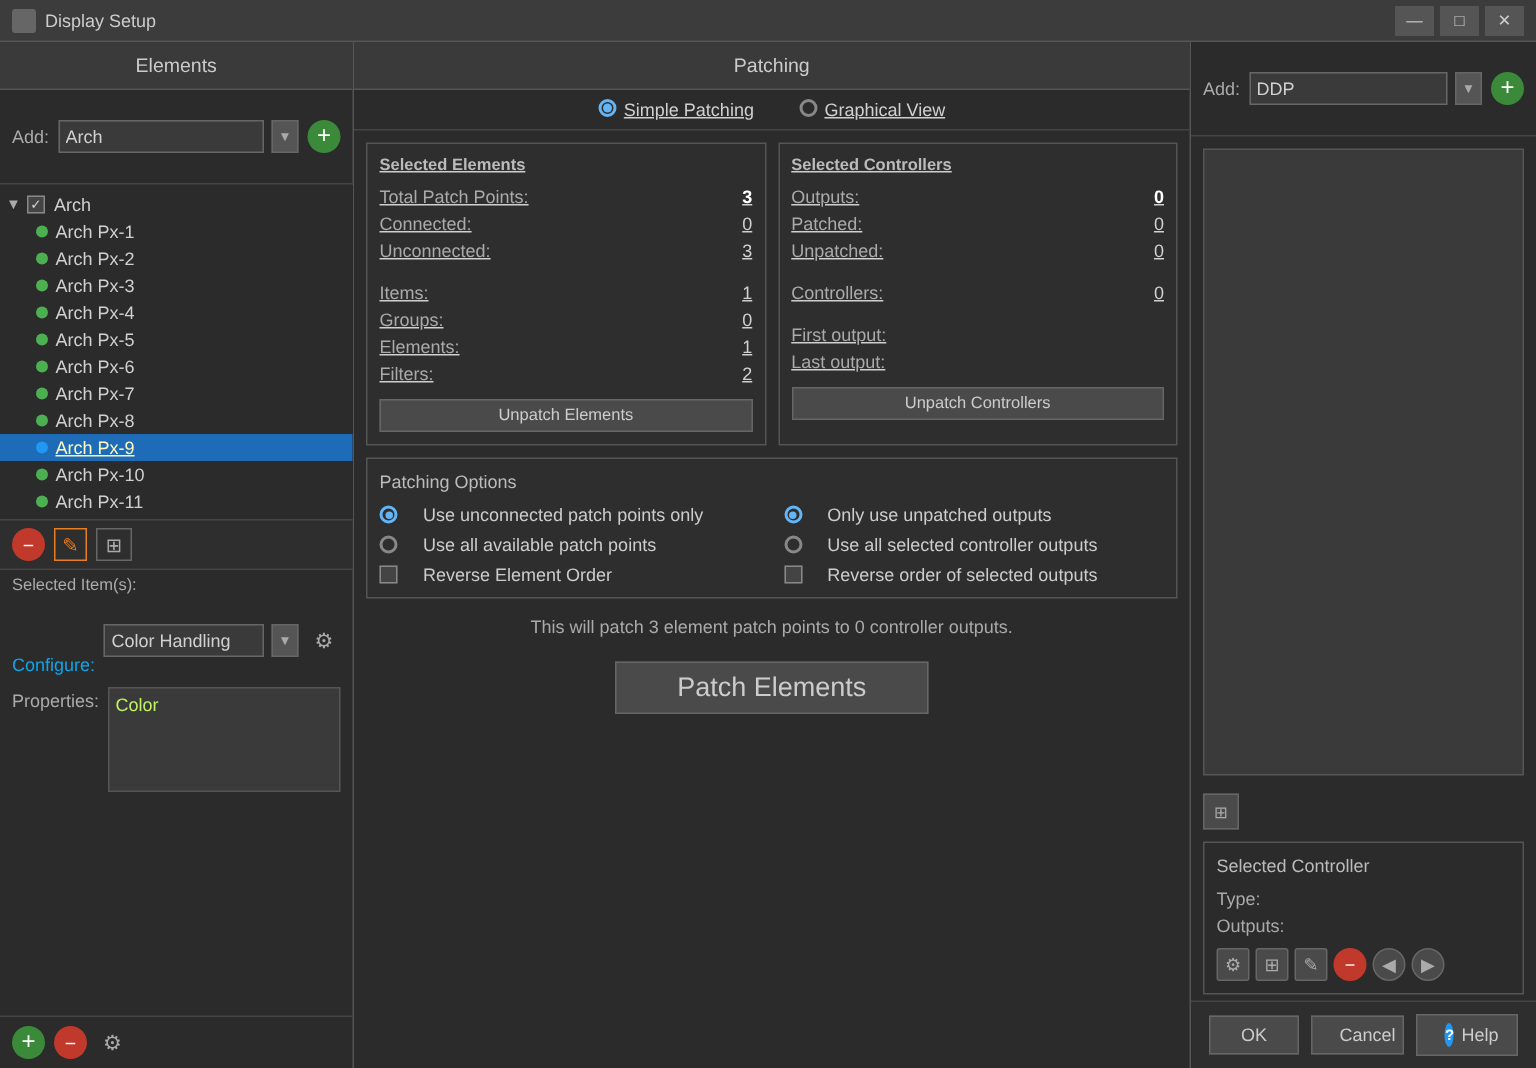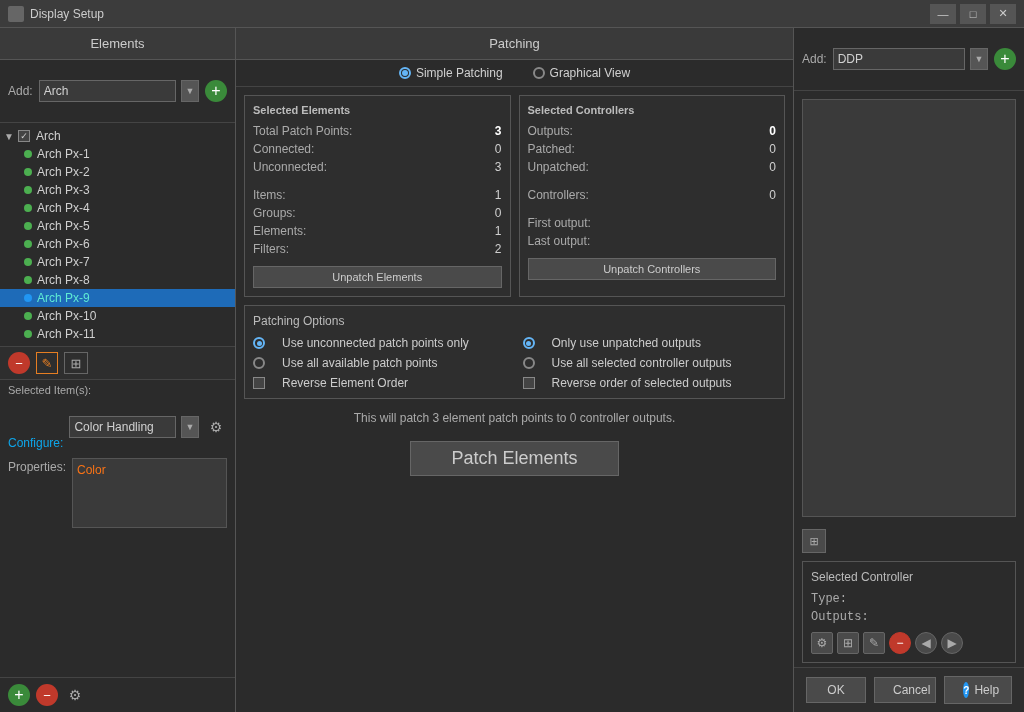--- a/index.html
+++ b/index.html
@@ -120,21 +120,21 @@
     .tree-container::-webkit-scrollbar-track { background: #333; }
     .tree-container::-webkit-scrollbar-thumb { background: #666; border-radius: 3px; }
 
     .tree-item {
       display: flex;
       align-items: center;
       padding: 2px 6px;
       cursor: pointer;
       white-space: nowrap;
     }
-    .tree-item.selected { background: #1e6bb8; color: #5eead4; }
+    .tree-item.selected { background: #1e6bb8; color: #fef9c3; text-decoration: underline; }
     .tree-item.root { padding-left: 4px; font-weight: 500; }
     .tree-item.child { padding-left: 24px; }
     .tree-expand { width: 14px; font-size: 10px; color: #aaa; }
     .dot {
       width: 8px; height: 8px;
       border-radius: 50%;
       margin-right: 5px;
       flex-shrink: 0;
     }
     .dot.green { background: #4caf50; }
@@ -199,21 +199,21 @@
       gap: 6px;
       flex: 1;
     }
     .properties-label { color: #aaa; font-size: 12px; min-width: 55px; margin-top: 2px; }
     .properties-box {
       flex: 1;
       background: #3a3a3a;
       border: 1px solid #555;
       min-height: 70px;
       padding: 4px;
-      color: #f97316;
+      color: #bef264;
       font-size: 12px;
     }
 
     .bottom-action-row {
       display: flex;
       align-items: center;
       padding: 6px 8px;
       gap: 6px;
       border-top: 1px solid #444;
     }
@@ -231,41 +231,42 @@
     .patching-tabs {
       display: flex;
       align-items: center;
       justify-content: center;
       gap: 30px;
       padding: 6px 8px;
       border-bottom: 1px solid #444;
     }
     .radio-option {
       display: flex;
-      align-items: center;
       gap: 5px;
       cursor: pointer;
+      text-decoration: underline;
     }
     .radio-circle {
       width: 12px; height: 12px;
       border-radius: 50%;
       border: 2px solid #888;
       display: flex; align-items: center; justify-content: center;
     }
     .radio-circle.active { border-color: #64b5f6; }
     .radio-circle.active::after {
       content: '';
       width: 6px; height: 6px;
       border-radius: 50%;
       background: #64b5f6;
     }
 
     .info-sections {
       display: flex;
       gap: 8px;
+      text-decoration: underline;
     }
     .info-box {
       flex: 1;
       border: 1px solid #555;
       padding: 8px;
       background: #2e2e2e;
     }
     .info-box-title {
       font-size: 11px;
       color: #bbb;
@@ -387,21 +388,20 @@
     .sc-title {
       font-size: 12px;
       color: #bbb;
       margin-bottom: 6px;
       font-weight: 500;
     }
     .sc-row {
       display: flex;
       padding: 2px 0;
       font-size: 12px;
-      font-family: Liberation Mono, monospace;
     }
     .sc-key { color: #aaa; width: 70px; }
     .sc-val { color: #d0d0d0; }
     .sc-toolbar {
       display: flex;
       gap: 4px;
       padding: 6px 0 0 0;
     }
     .sc-tool-btn {
       width: 22px; height: 22px;

